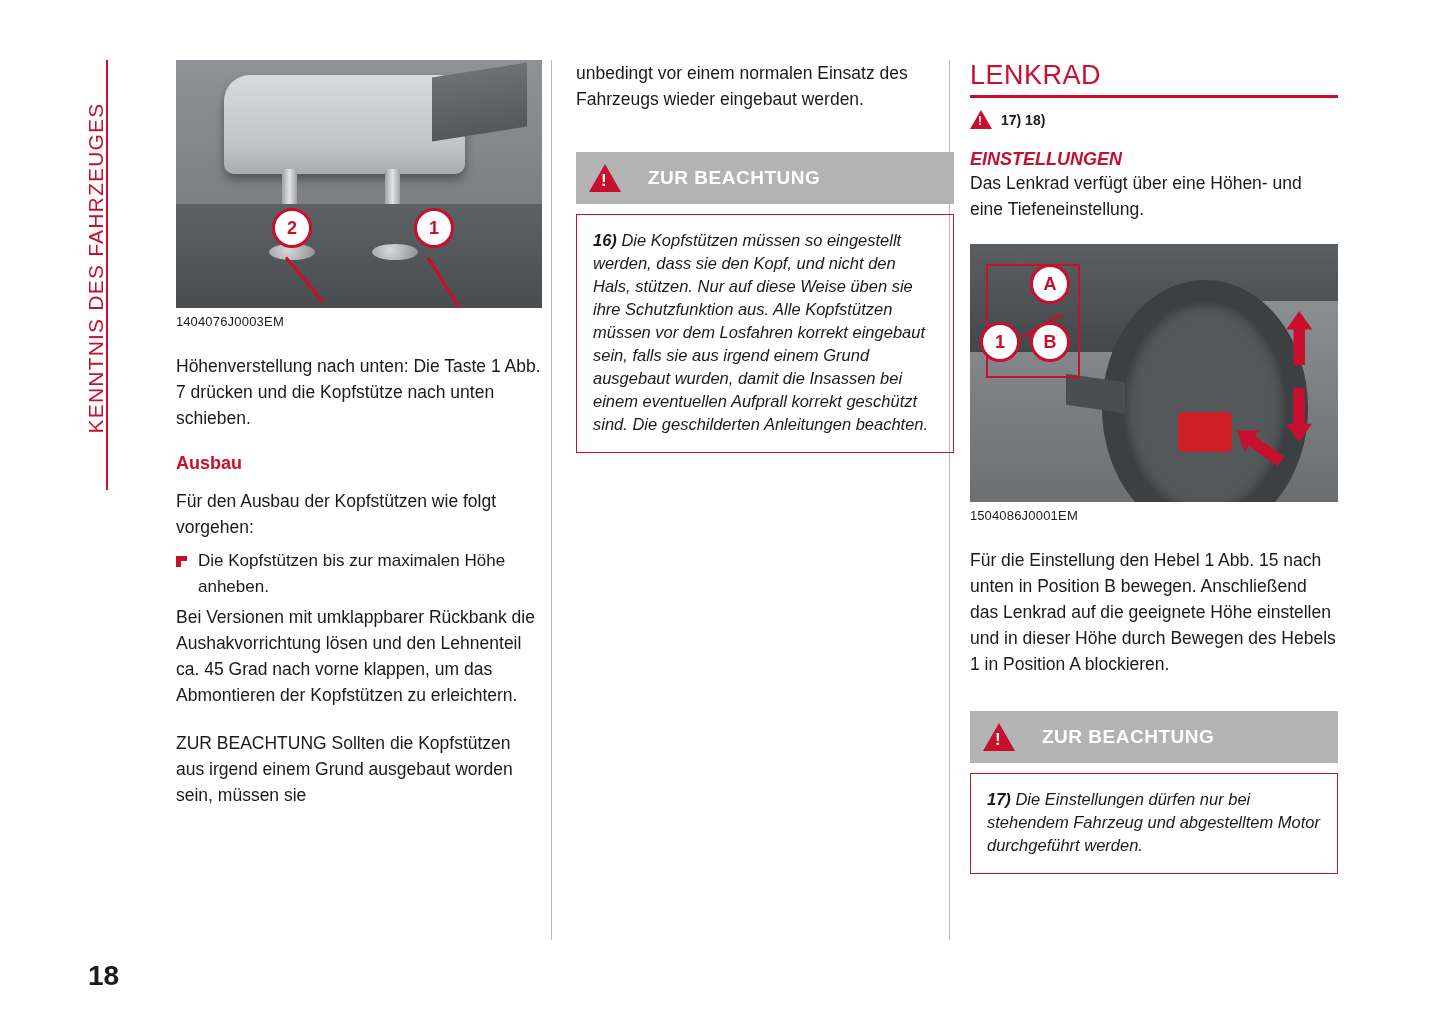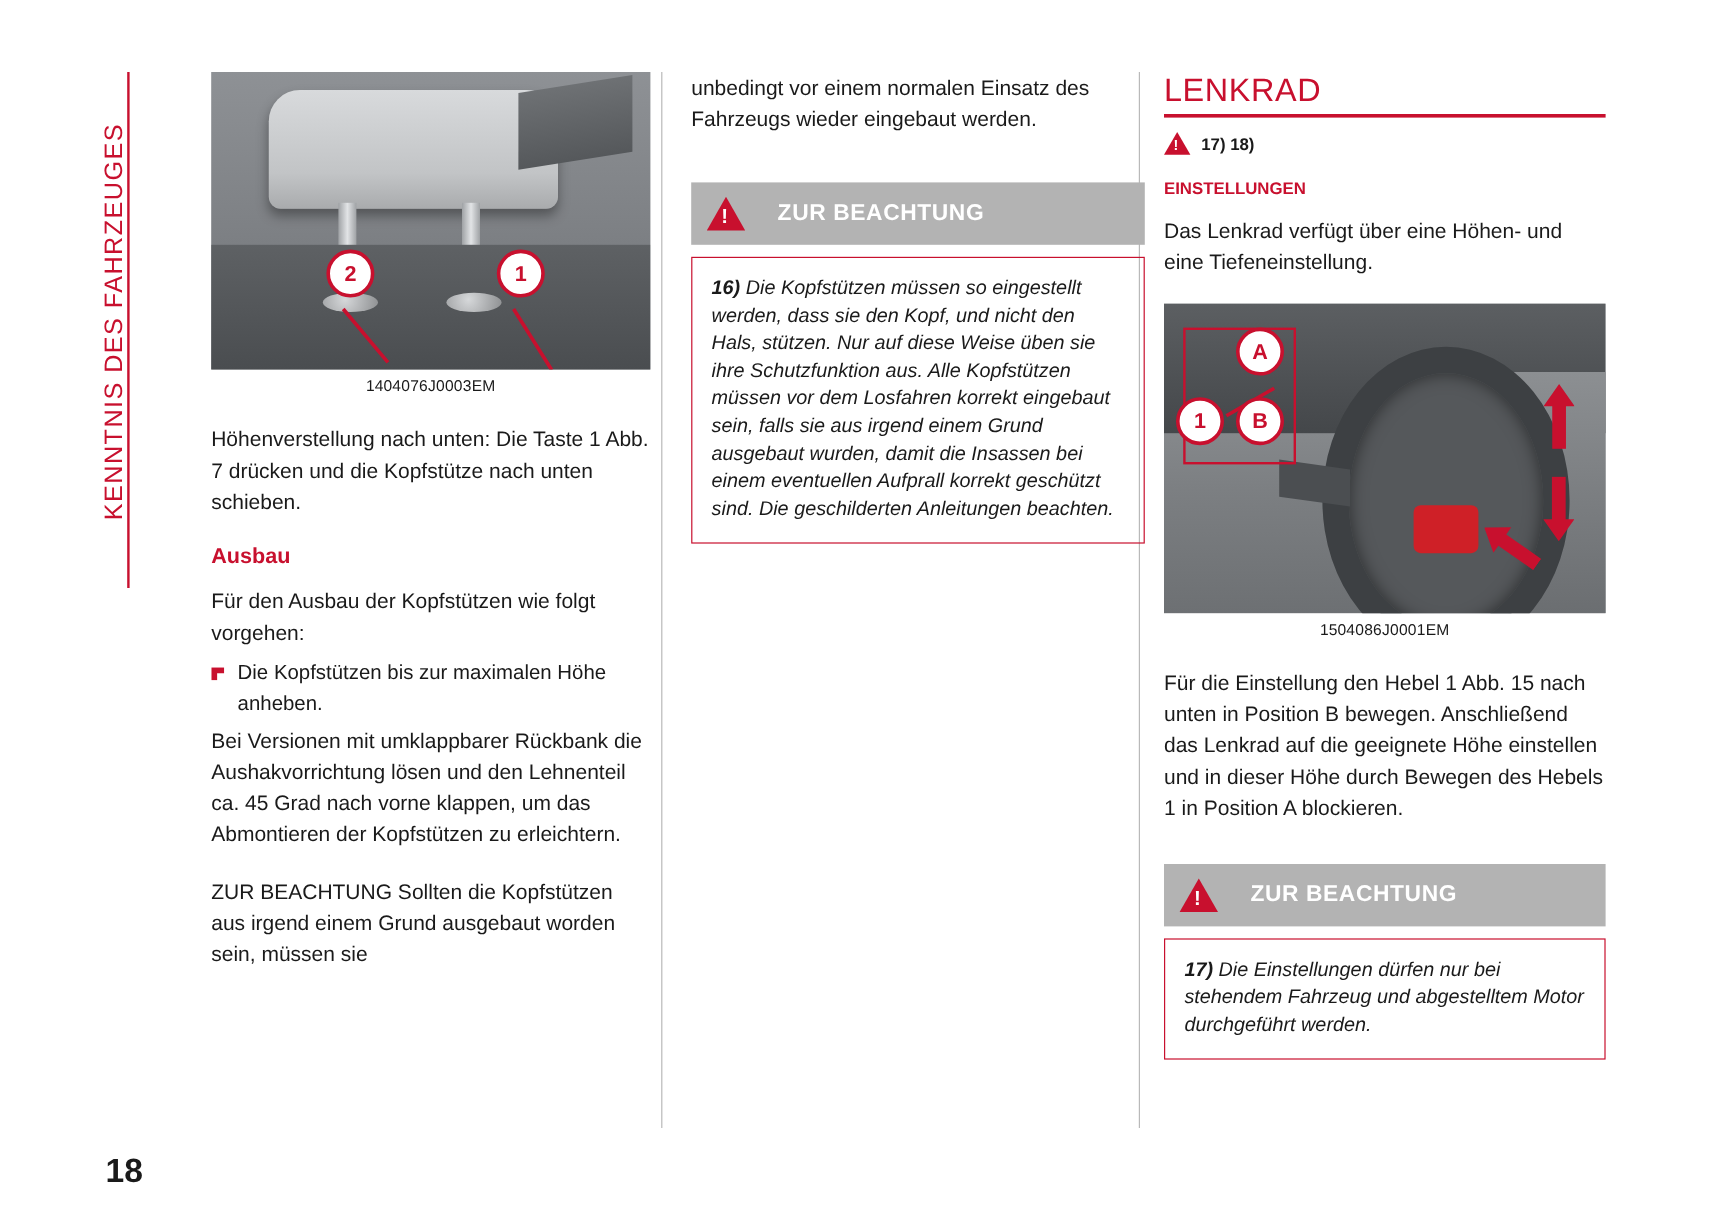--- a/index.html
+++ b/index.html
@@ -93,21 +93,21 @@
   .fig-img {
     width: 100%;
     display: block;
     border: 0;
     background: #8d8f92;
     position: relative;
     overflow: hidden;
   }
   .fig-caption {
     display: flex;
-    justify-content: center;
+    justify-content: flex-start;
     font-size: 13px;
     color: #1a1a1a;
     padding-top: 6px;
     margin-bottom: 24px;
   }
   .fig-caption .code { letter-spacing: .2px; }
 
   
   .hr-photo { height: 248px; background: linear-gradient(180deg,#8e9195 0%, #7d8084 55%, #6f7276 100%); }
   .hr-seat {
@@ -231,23 +231,24 @@
     color: #c8102e;
     font-size: 27px;
     font-weight: normal;
     letter-spacing: .5px;
     margin: 0;
     padding-bottom: 4px;
     border-bottom: 3px solid #c8102e;
   }
   .h-sub {
     color: #c8102e;
-    font-size: 14px;
-    font-weight: bold;
-    margin: 20px 0 14px 0;
+    font-size: 18px;
+    font-weight: bold;
+    margin: 20px 0 0 0;
+    font-style: italic;
   }
 
   
   .sym-line {
     display: flex;
     align-items: center;
     gap: 9px;
     margin: 12px 0 18px 0;
   }
   .sym-line .refs {

